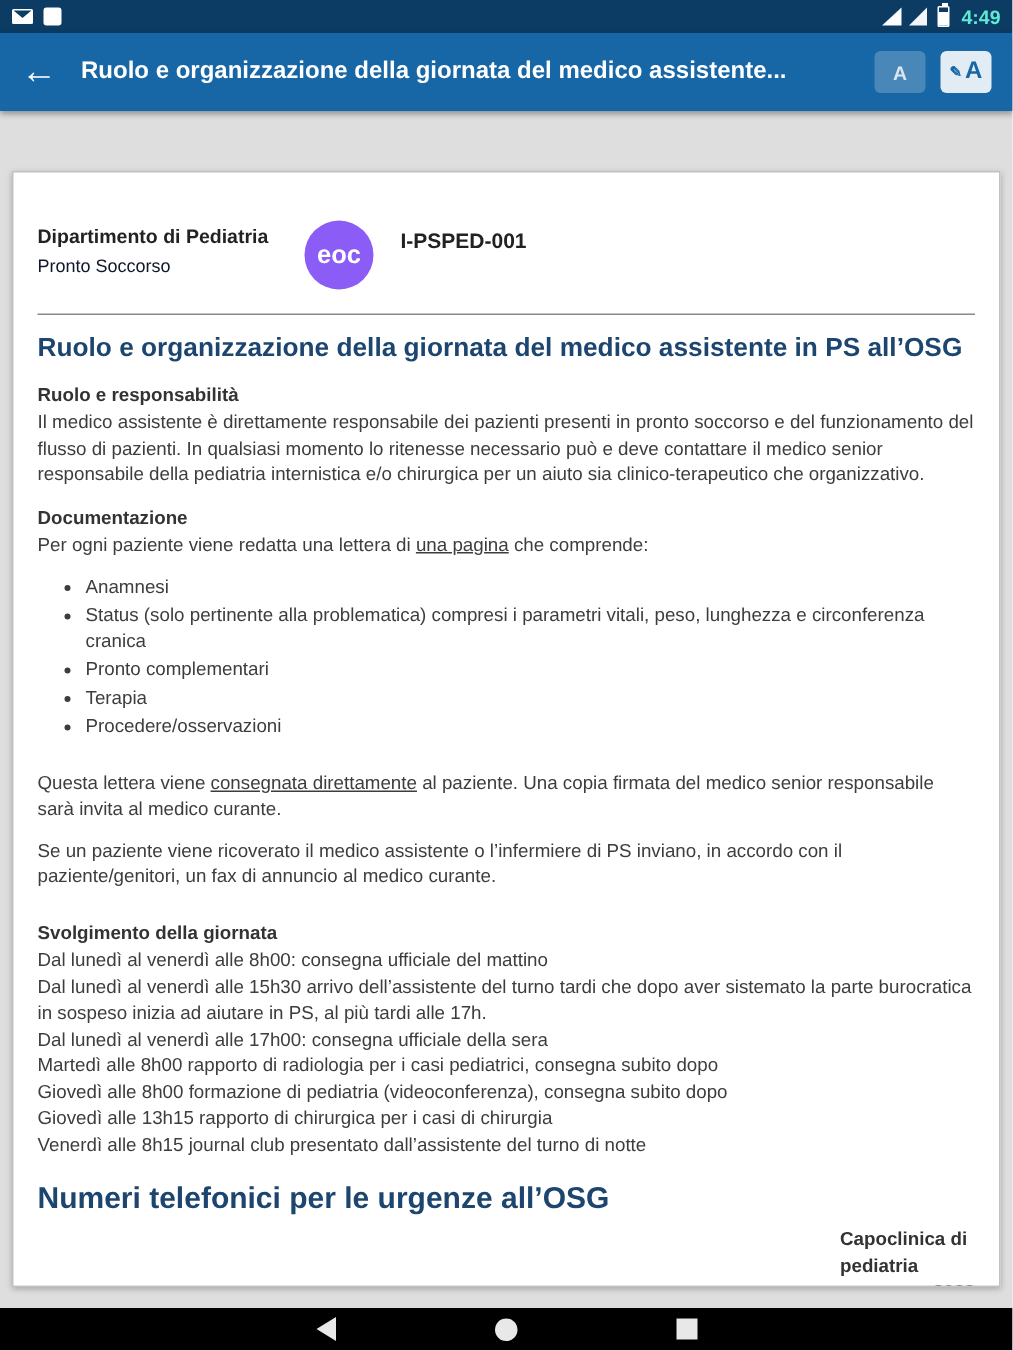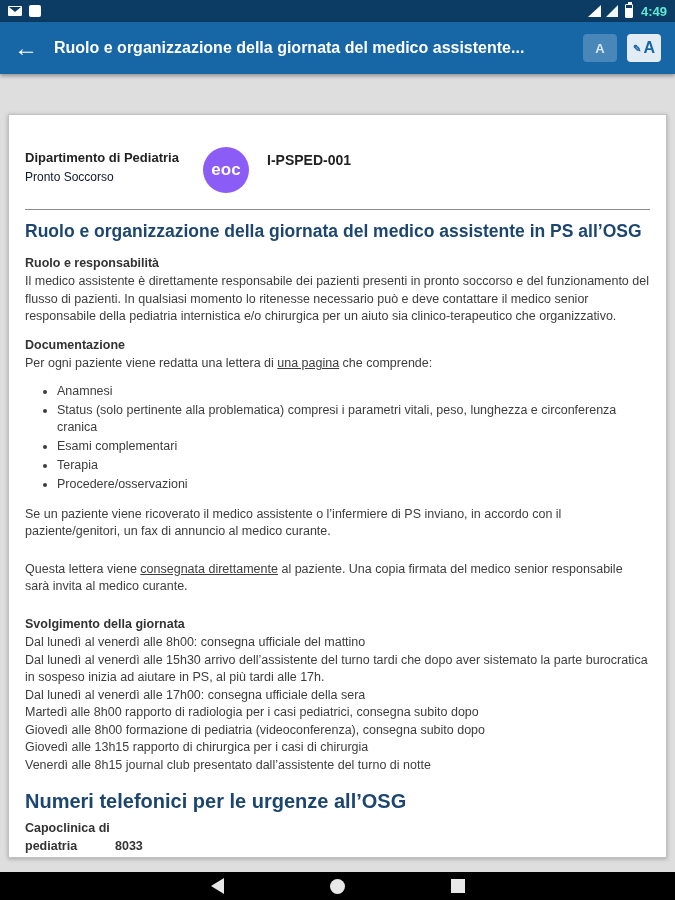--- a/index.html
+++ b/index.html
@@ -92,21 +92,21 @@
   .para { margin: 1px 0 10px; }
   .u { text-decoration: underline; }
 
   ul.bullets { margin: 2px 0 12px; padding-left: 32px; }
   ul.bullets li { margin: 1.5px 0; }
 
   .mt-lg { margin-top: 20px; }
   .schedule p { margin: 0; }
 
   .phones-title { font-size: 20px; font-weight: bold; color: #1c4670; margin: 13px 0 5px; }
-  .phone-row { display: flex; align-items: flex-end; font-weight: bold; color: #333; margin-bottom: 1px; }
+  .phone-row { display: flex; align-items: flex-end; font-weight: bold; color: #333; margin-bottom: 1px; flex-direction: column; }
   .phone-row .lbl { display: inline-block; }
   .phone-row.narrow .lbl { width: 90px; }
   .phone-row.wide .lbl { width: 156px; }
 
   
   .nav-bar {
     height: 28px; background: #000; flex: 0 0 auto;
     display: flex; align-items: center; justify-content: center; gap: 96px;
   }
   .nav-btn { cursor: pointer; display: flex; align-items: center; justify-content: center; width: 24px; height: 20px; }
@@ -169,28 +169,28 @@
 
     <div class="section-heading">Ruolo e responsabilità</div>
     <p class="para">Il medico assistente è direttamente responsabile dei pazienti presenti in pronto soccorso e del funzionamento del flusso di pazienti. In qualsiasi momento lo ritenesse necessario può e deve contattare il medico senior responsabile della pediatria internistica e/o chirurgica per un aiuto sia clinico-terapeutico che organizzativo.</p>
 
     <div class="section-heading">Documentazione</div>
     <p class="para"><span>Per ogni paziente viene redatta una lettera di </span><span class="u">una pagina</span><span> che comprende:</span></p>
 
     <ul class="bullets">
       <li>Anamnesi</li>
       <li>Status (solo pertinente alla problematica) compresi i parametri vitali, peso, lunghezza e circonferenza cranica</li>
-      <li>Esami complementari</li>
+      <li>Pronto complementari</li>
       <li>Terapia</li>
       <li>Procedere/osservazioni</li>
     </ul>
 
+    <p class="para mt-lg"><span>Questa lettera viene </span><span class="u">consegnata direttamente</span><span> al paziente. Una copia firmata del medico senior responsabile sarà invita al medico curante.</span></p>
+
     <p class="para">Se un paziente viene ricoverato il medico assistente o l’infermiere di PS inviano, in accordo con il paziente/genitori, un fax di annuncio al medico curante.</p>
-
-    <p class="para mt-lg"><span>Questa lettera viene </span><span class="u">consegnata direttamente</span><span> al paziente. Una copia firmata del medico senior responsabile sarà invita al medico curante.</span></p>
 
     <div class="section-heading mt-lg">Svolgimento della giornata</div>
     <div class="schedule">
       <p>Dal lunedì al venerdì alle 8h00: consegna ufficiale del mattino</p>
       <p>Dal lunedì al venerdì alle 15h30 arrivo dell’assistente del turno tardi che dopo aver sistemato la parte burocratica in sospeso inizia ad aiutare in PS, al più tardi alle 17h.</p>
       <p>Dal lunedì al venerdì alle 17h00: consegna ufficiale della sera</p>
       <p>Martedì alle 8h00 rapporto di radiologia per i casi pediatrici, consegna subito dopo</p>
       <p>Giovedì alle 8h00 formazione di pediatria (videoconferenza), consegna subito dopo</p>
       <p>Giovedì alle 13h15 rapporto di chirurgica per i casi di chirurgia</p>
       <p>Venerdì alle 8h15 journal club presentato dall’assistente del turno di notte</p>

